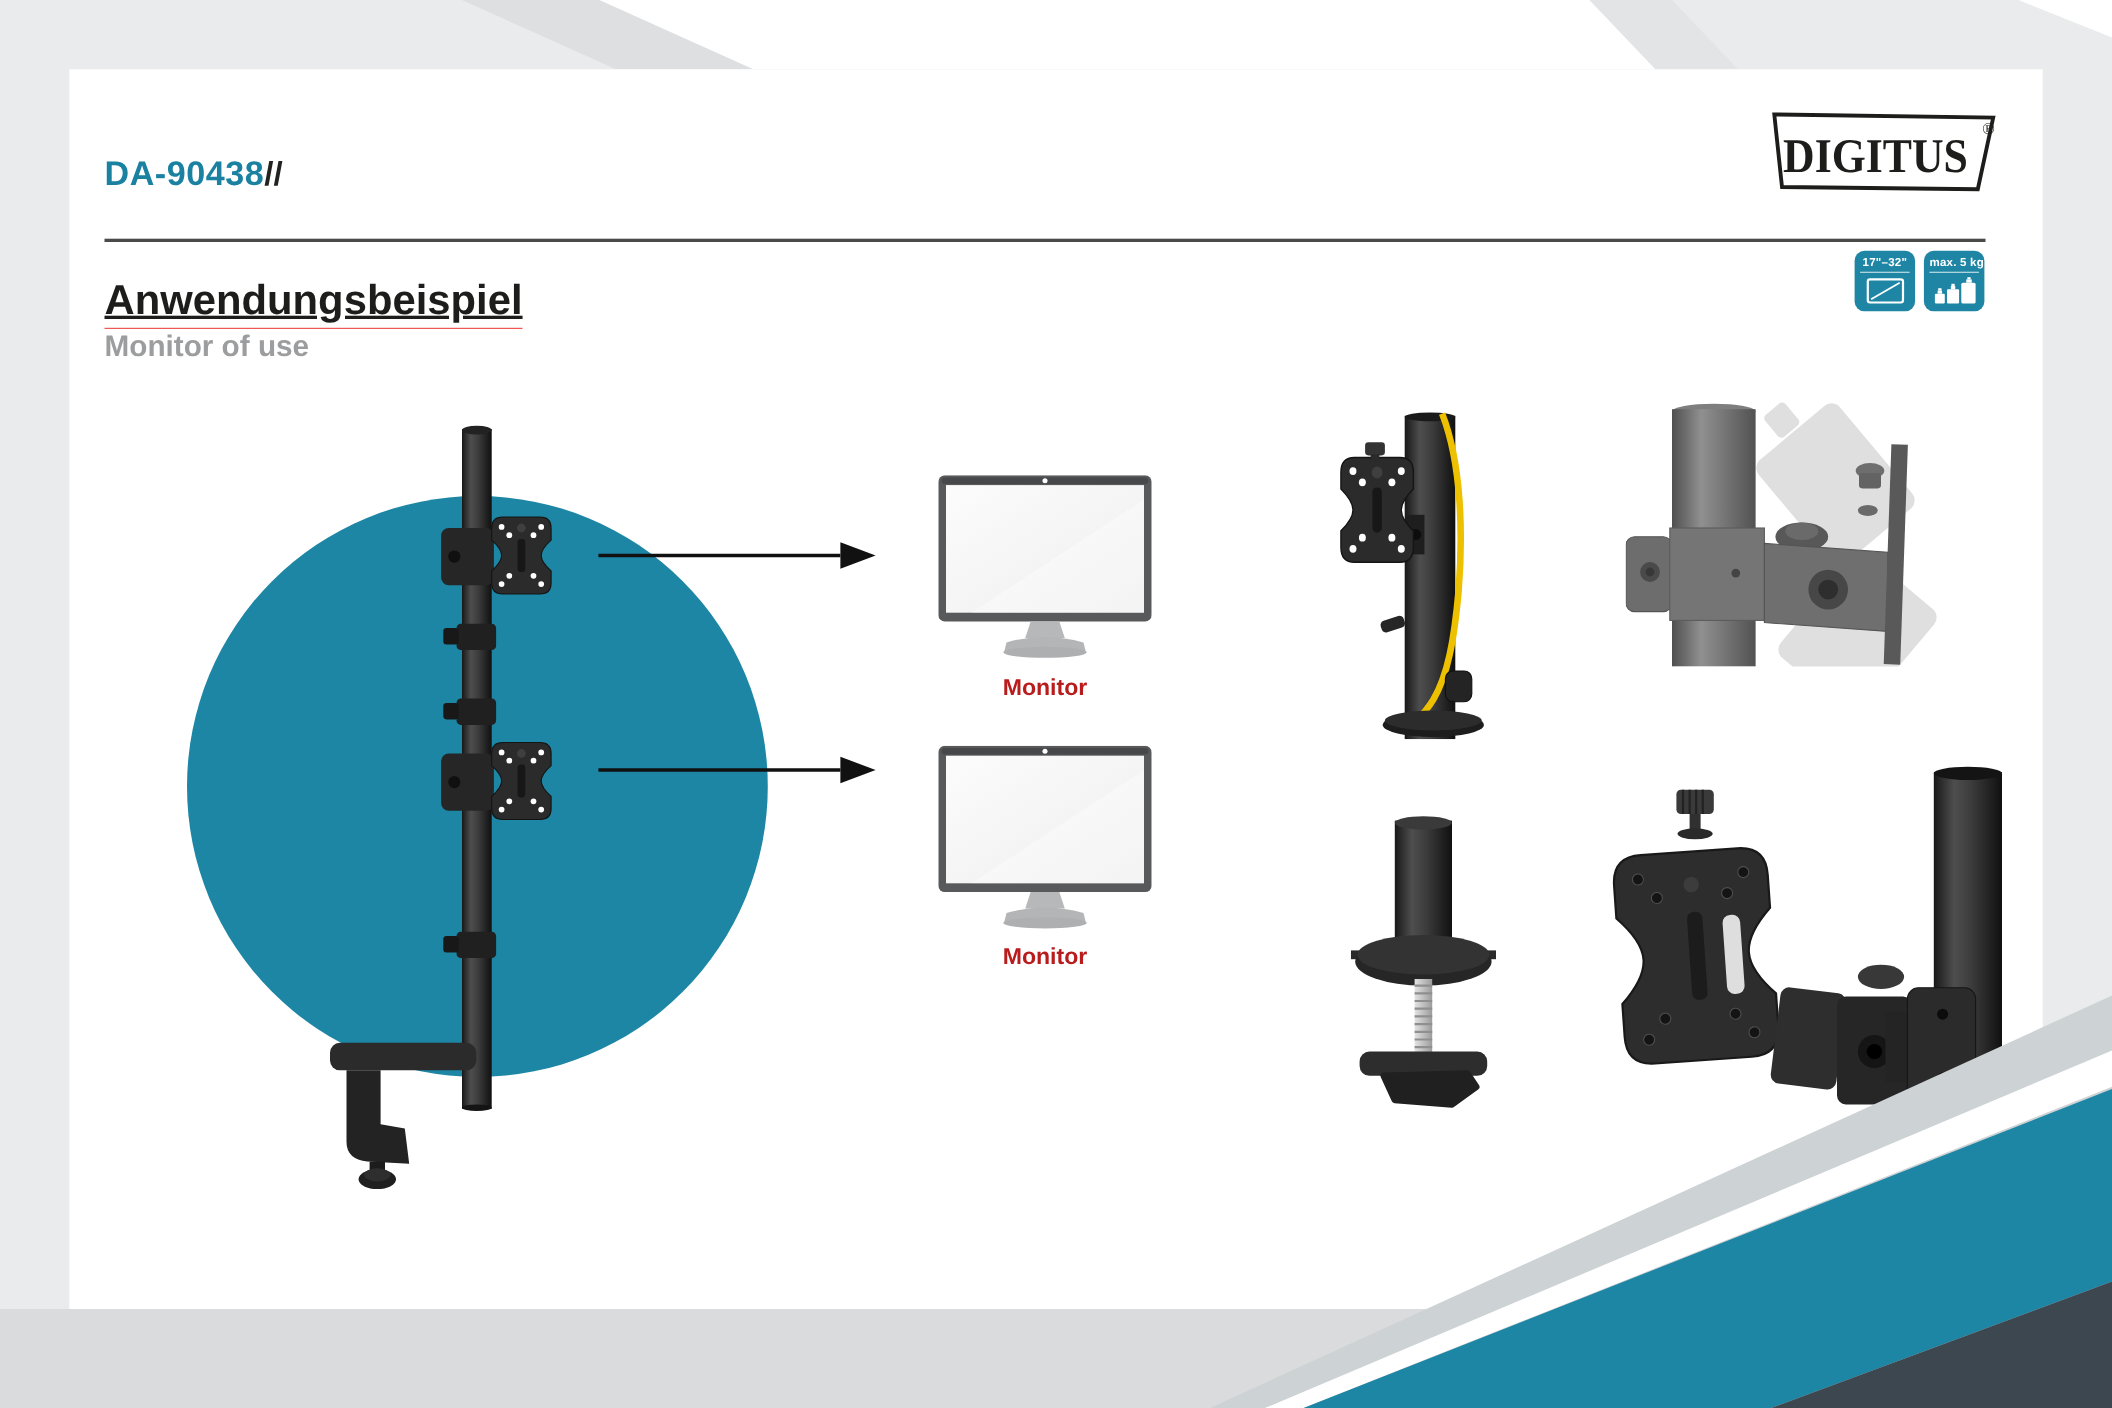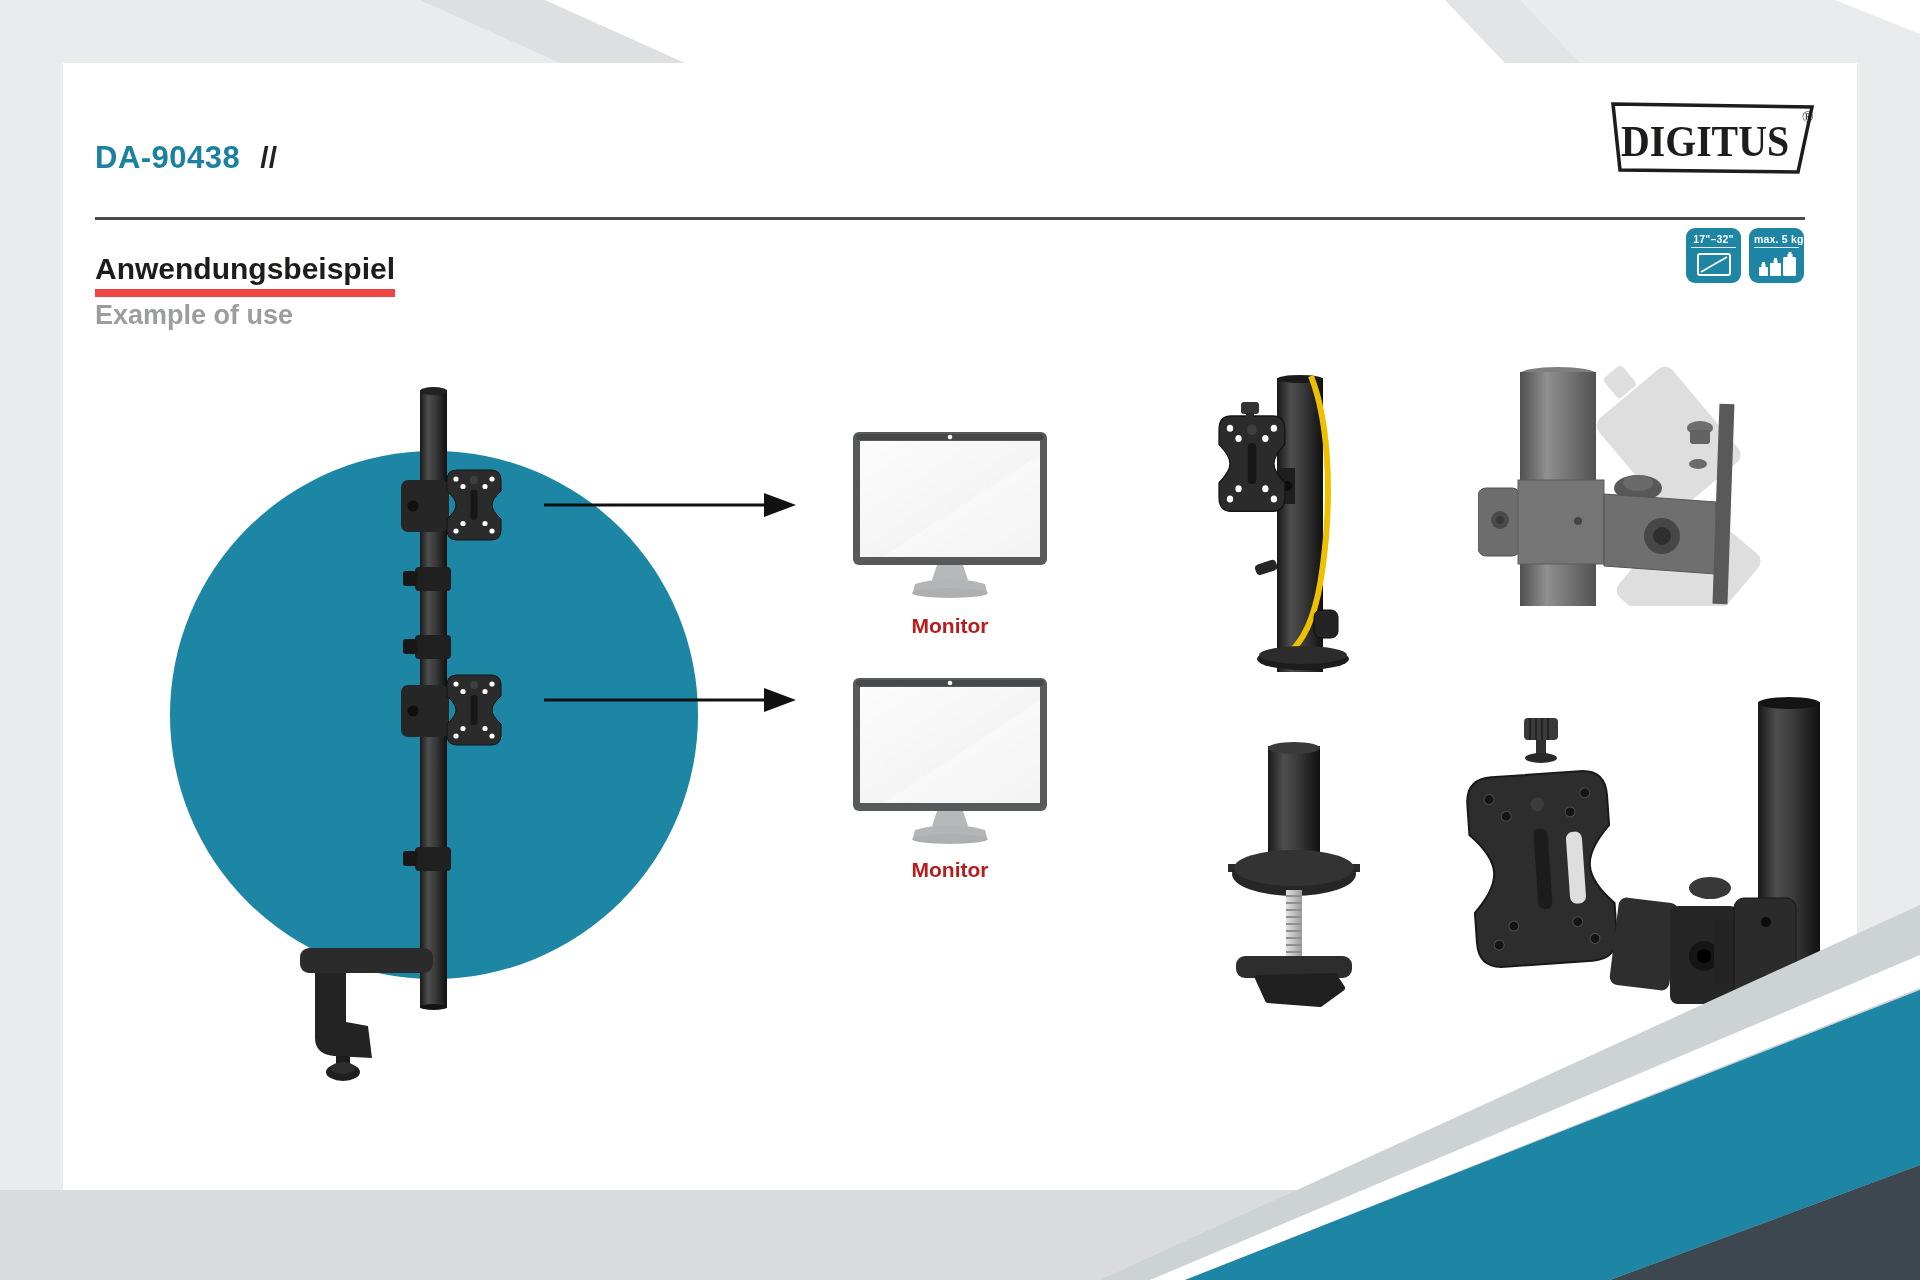--- a/index.html
+++ b/index.html
@@ -1,27 +1,27 @@
 <!DOCTYPE html>
 <html><head>
 <meta charset="utf-8">
 <style>
   html,body{margin:0;padding:0;background:#eaebec;}
   .page{position:relative;width:1920px;height:1280px;background:#eaebec;overflow:hidden;
         font-family:"Liberation Sans",sans-serif;}
   .abs{position:absolute;}
   .card{position:absolute;left:63px;top:63px;width:1794px;height:1127px;background:#ffffff;}
   .bottom-strip{position:absolute;left:0;top:1190px;width:1920px;height:90px;background:#dadbdc;}
-  .header-row{position:absolute;left:95px;top:140px;display:flex;align-items:baseline;gap:20px;z-index:4;}
+  .header-row{position:absolute;left:95px;top:140px;display:flex;align-items:baseline;z-index:4;}
   .code{font-size:31px;font-weight:bold;color:#1a81a1;letter-spacing:.5px;}
   .sep{font-size:30px;color:#222221;font-weight:600;}
   .title{font-size:30px;color:#222221;font-weight:500;letter-spacing:.2px;}
   .rule{position:absolute;left:95px;top:217px;width:1710px;height:3px;background:#4a4a49;z-index:4;}
-  .h-de{position:absolute;left:95px;top:252px;font-size:30px;font-weight:bold;color:#1d1d1b;
-        border-bottom:8px solid #ef4444;padding-bottom:3px;z-index:4;}
+  .h-de{position:absolute;left:95px;top:252px;font-size:38px;font-weight:bold;color:#1d1d1b;
+        border-bottom:1px solid #ef4444;padding-bottom:3px;z-index:4;text-decoration:underline;}
   .h-en{position:absolute;left:95px;top:300px;font-size:27px;font-weight:bold;color:#9c9d9e;z-index:4;}
   .badges{position:absolute;left:1686px;top:228px;display:flex;gap:8px;z-index:4;}
   .badge{width:55px;height:55px;background:#1e86a4;border-radius:9px;display:flex;flex-direction:column;
          align-items:center;box-sizing:border-box;}
   .badge-label{color:#fff;font-size:10.5px;font-weight:bold;margin-top:5px;letter-spacing:.2px;
                border-bottom:1px solid rgba(255,255,255,.85);padding-bottom:2px;width:45px;text-align:center;
                white-space:nowrap;}
   .monitor-label{position:absolute;width:194px;text-align:center;font-size:21px;font-weight:bold;
                  color:#b91c1c;z-index:3;}
   svg{display:block;}
@@ -123,21 +123,21 @@
             <rect x="18" y="7" width="3" height="2"></rect>
           <rect x="27" y="6" width="13" height="19" rx="1.5"></rect>
             <rect x="31.5" y="3" width="5" height="3"></rect>
             <rect x="32.5" y="1" width="3" height="2"></rect>
         </g>
       </svg>
     </div>
   </div>
 
   <div class="h-de">Anwendungsbeispiel</div>
-  <div class="h-en">Example of use</div>
+  <div class="h-en">Monitor of use</div>
 
   <svg class="abs z2" style="left:150px;top:370px" width="570" height="730" viewBox="0 0 570 730">
     <circle cx="284" cy="345" r="264" fill="#1c86a4"></circle>
     <g>
       <rect x="270" y="20" width="27" height="618" fill="url(#poleG)"></rect>
       <ellipse cx="283.5" cy="21" rx="13.5" ry="4" fill="#222222"></ellipse>
       <ellipse cx="283.5" cy="637" rx="13.5" ry="3" fill="#141414"></ellipse>
     </g>
     <g fill="#202020">
       <rect x="265" y="197" width="36" height="24" rx="4"></rect>

